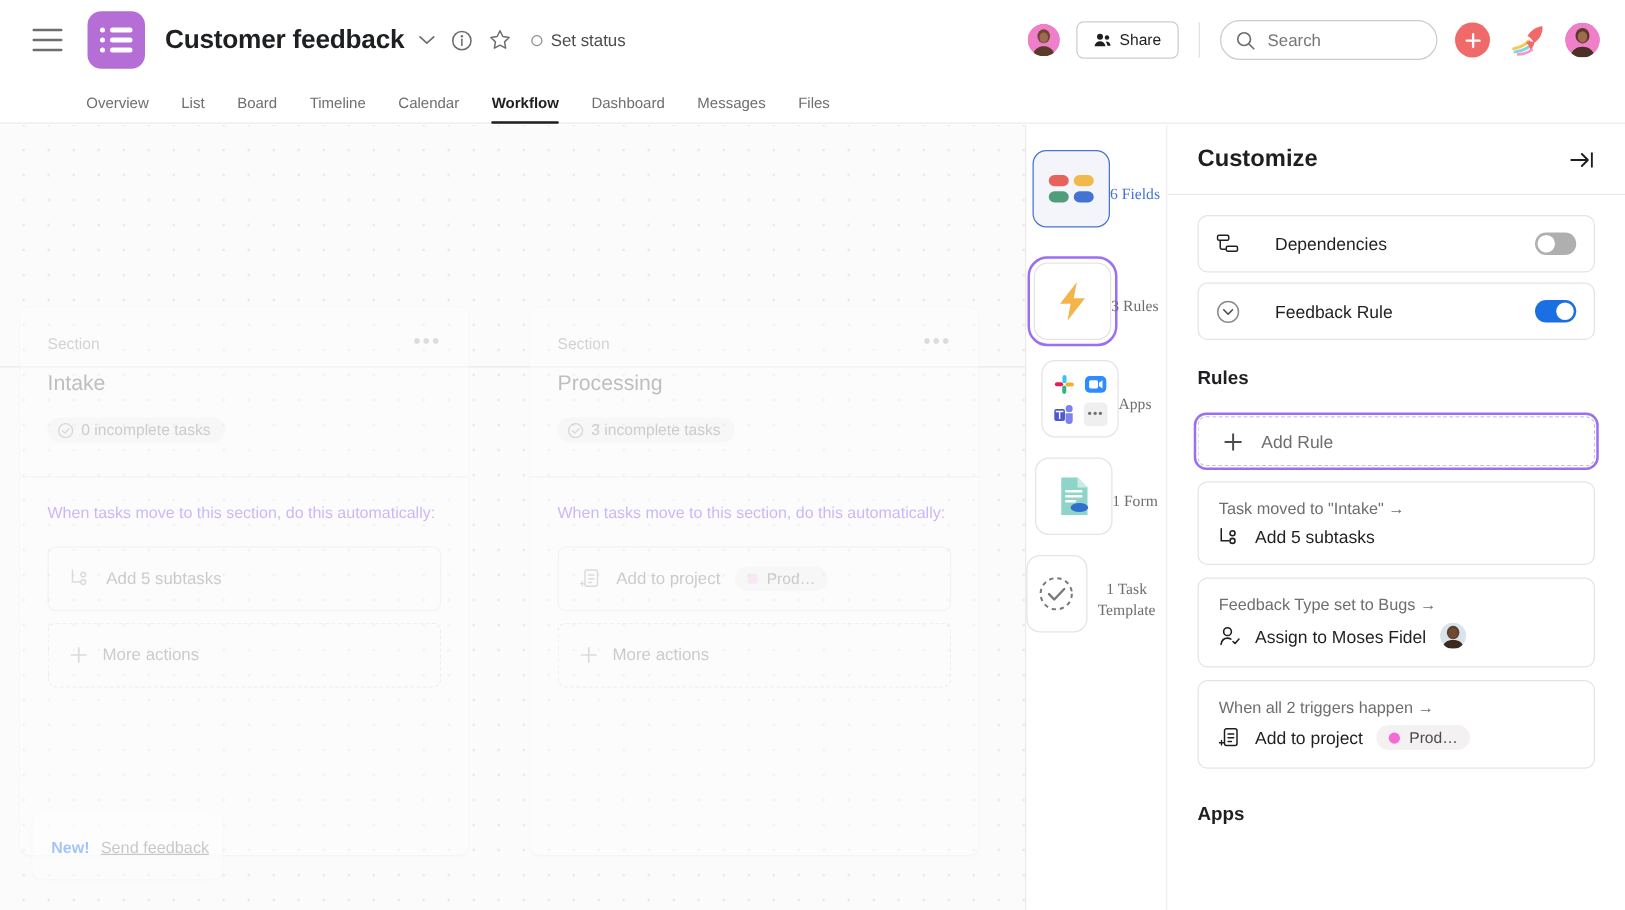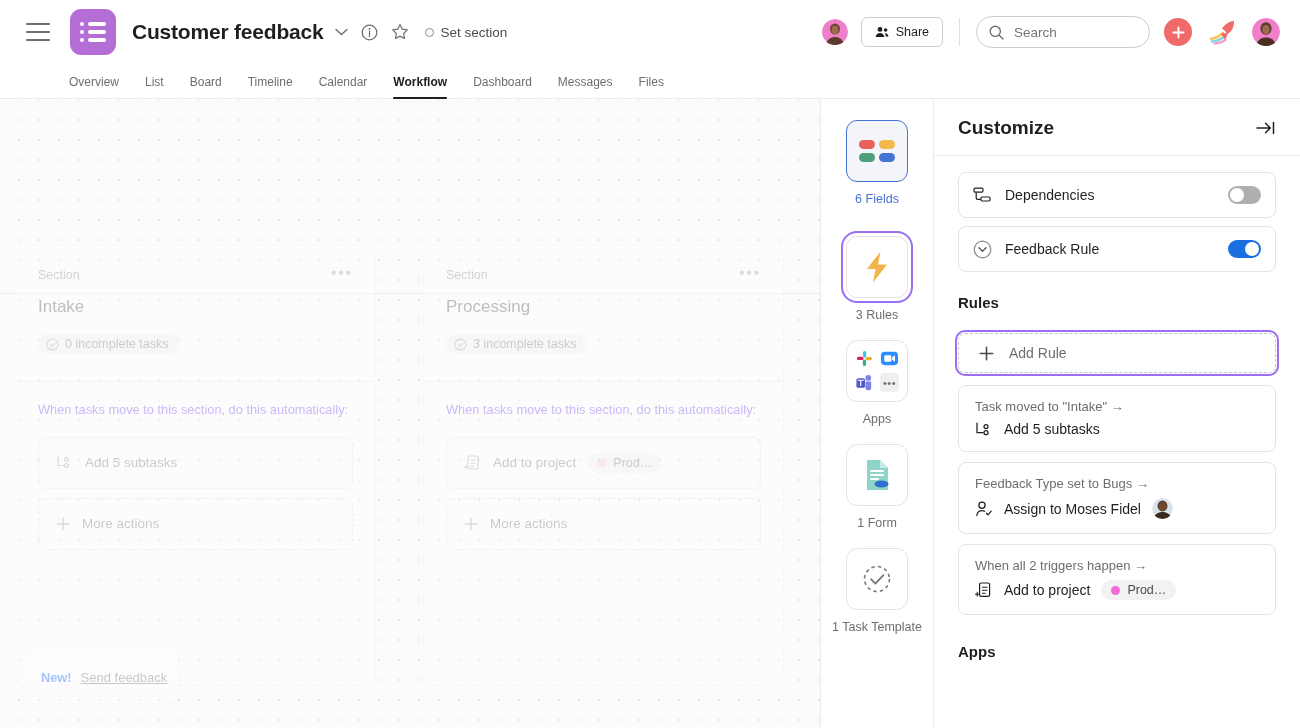--- a/index.html
+++ b/index.html
@@ -127,21 +127,21 @@
   }
   .fb-new { font-size: 12.8px; color: #3b82f6; font-weight: bold; }
   .fb-link { font-size: 13px; color: #8c8a8a; text-decoration: underline; cursor: pointer; }
 
   
   .rail {
     position: absolute; top: 100px; left: 820px; width: 114px; height: 628px;
     background: #fff; border-left: 1px solid #edeae9; border-right: 1px solid #edeae9;
     padding-top: 20px; display: flex; flex-direction: column; align-items: center; gap: 0;
   }
-  .rail-item { display: flex; flex-direction: column; align-items: center; cursor: pointer; }
+  .rail-item { display: flex; flex-direction: row; align-items: center; cursor: pointer; font-family: Liberation Serif, serif; }
   .rail-tile {
     width: 62px; height: 62px; border-radius: 11px; background: #fff;
     border: 1px solid #e6e3e3; display: flex; align-items: center; justify-content: center;
   }
   .rail-tile.sel-blue { border: 1.6px solid #4573d2; background: #f4f5fb; }
   .rail-item.sel-purple .rail-tile { outline: 2.3px solid #9b6ef3; outline-offset: 3px; }
   .rail-label { font-size: 12.5px; color: #6d6e6f; margin-top: 9px; text-align: center; line-height: 1.35; }
   .rail-label.blue { color: #4573d2; }
   .rail-gap { height: 28px; }
   .rail-gap-sm { height: 16px; }
@@ -161,21 +161,21 @@
   }
   .panel-head {
     height: 56px; display: flex; align-items: center; padding: 0 24px 0 24px;
     border-bottom: 1px solid #edeae9;
   }
   .panel-title { font-size: 19px; font-weight: bold; color: #1e1f21; }
   .collapse-btn { margin-left: auto; color: #1e1f21; cursor: pointer; display:flex; }
   .panel-body { padding: 16px 24px 0 24px; }
   .opt-row {
     height: 46px; border: 1px solid #e6e3e3; border-radius: 8px; display: flex;
-    align-items: center; padding: 0 14px; gap: 13px; margin-bottom: 8px; cursor: pointer;
+    align-items: center; padding: 0 14px; gap: 28px; margin-bottom: 8px; cursor: pointer;
   }
   .opt-label { font-size: 14px; color: #1e1f21; }
   .toggle { margin-left: auto; width: 33px; height: 18px; border-radius: 9px;
     background: #b0afaf; position: relative; cursor: pointer; flex: none; }
   .toggle.on { background: #1a6fe3; }
   .toggle .knob { position: absolute; top: 2px; left: 2px; width: 14px; height: 14px;
     border-radius: 50%; background: #fff; }
   .toggle.on .knob { left: 17px; }
 
   .sec-title { font-size: 15px; font-weight: bold; color: #1e1f21; margin: 22px 0 22px 0; }
@@ -242,21 +242,21 @@
     </span>
 
     <span class="icon-btn">
       <svg width="18" height="18" viewBox="0 0 18 18">
           <path d="M9 1.6l2.25 4.6 5.05.74-3.65 3.56.86 5.02L9 13.15l-4.51 2.37.86-5.02L1.7 6.94l5.05-.74z" stroke="#6d6e6f" stroke-width="1.2" fill="none" stroke-linejoin="round"></path>
         </svg>
     </span>
 
     <div class="set-status">
       <span class="status-ring"></span>
-      <span>Set section</span>
+      <span>Set status</span>
     </div>
 
     <div class="topbar-right">
       <div class="avatar av-a">
         <svg width="26" height="26" viewBox="0 0 26 26">
           <circle cx="13" cy="13" r="13" fill="#ef7fc8"></circle>
           <ellipse cx="13" cy="10" rx="5" ry="5.6" fill="#6b4434"></ellipse>
           <ellipse cx="13" cy="11" rx="3.4" ry="4.2" fill="#9e6b4e"></ellipse>
           <path d="M4 26c1.2-6 5-8 9-8s7.8 2 9 8z" fill="#5b3a2c"></path>
         </svg>

